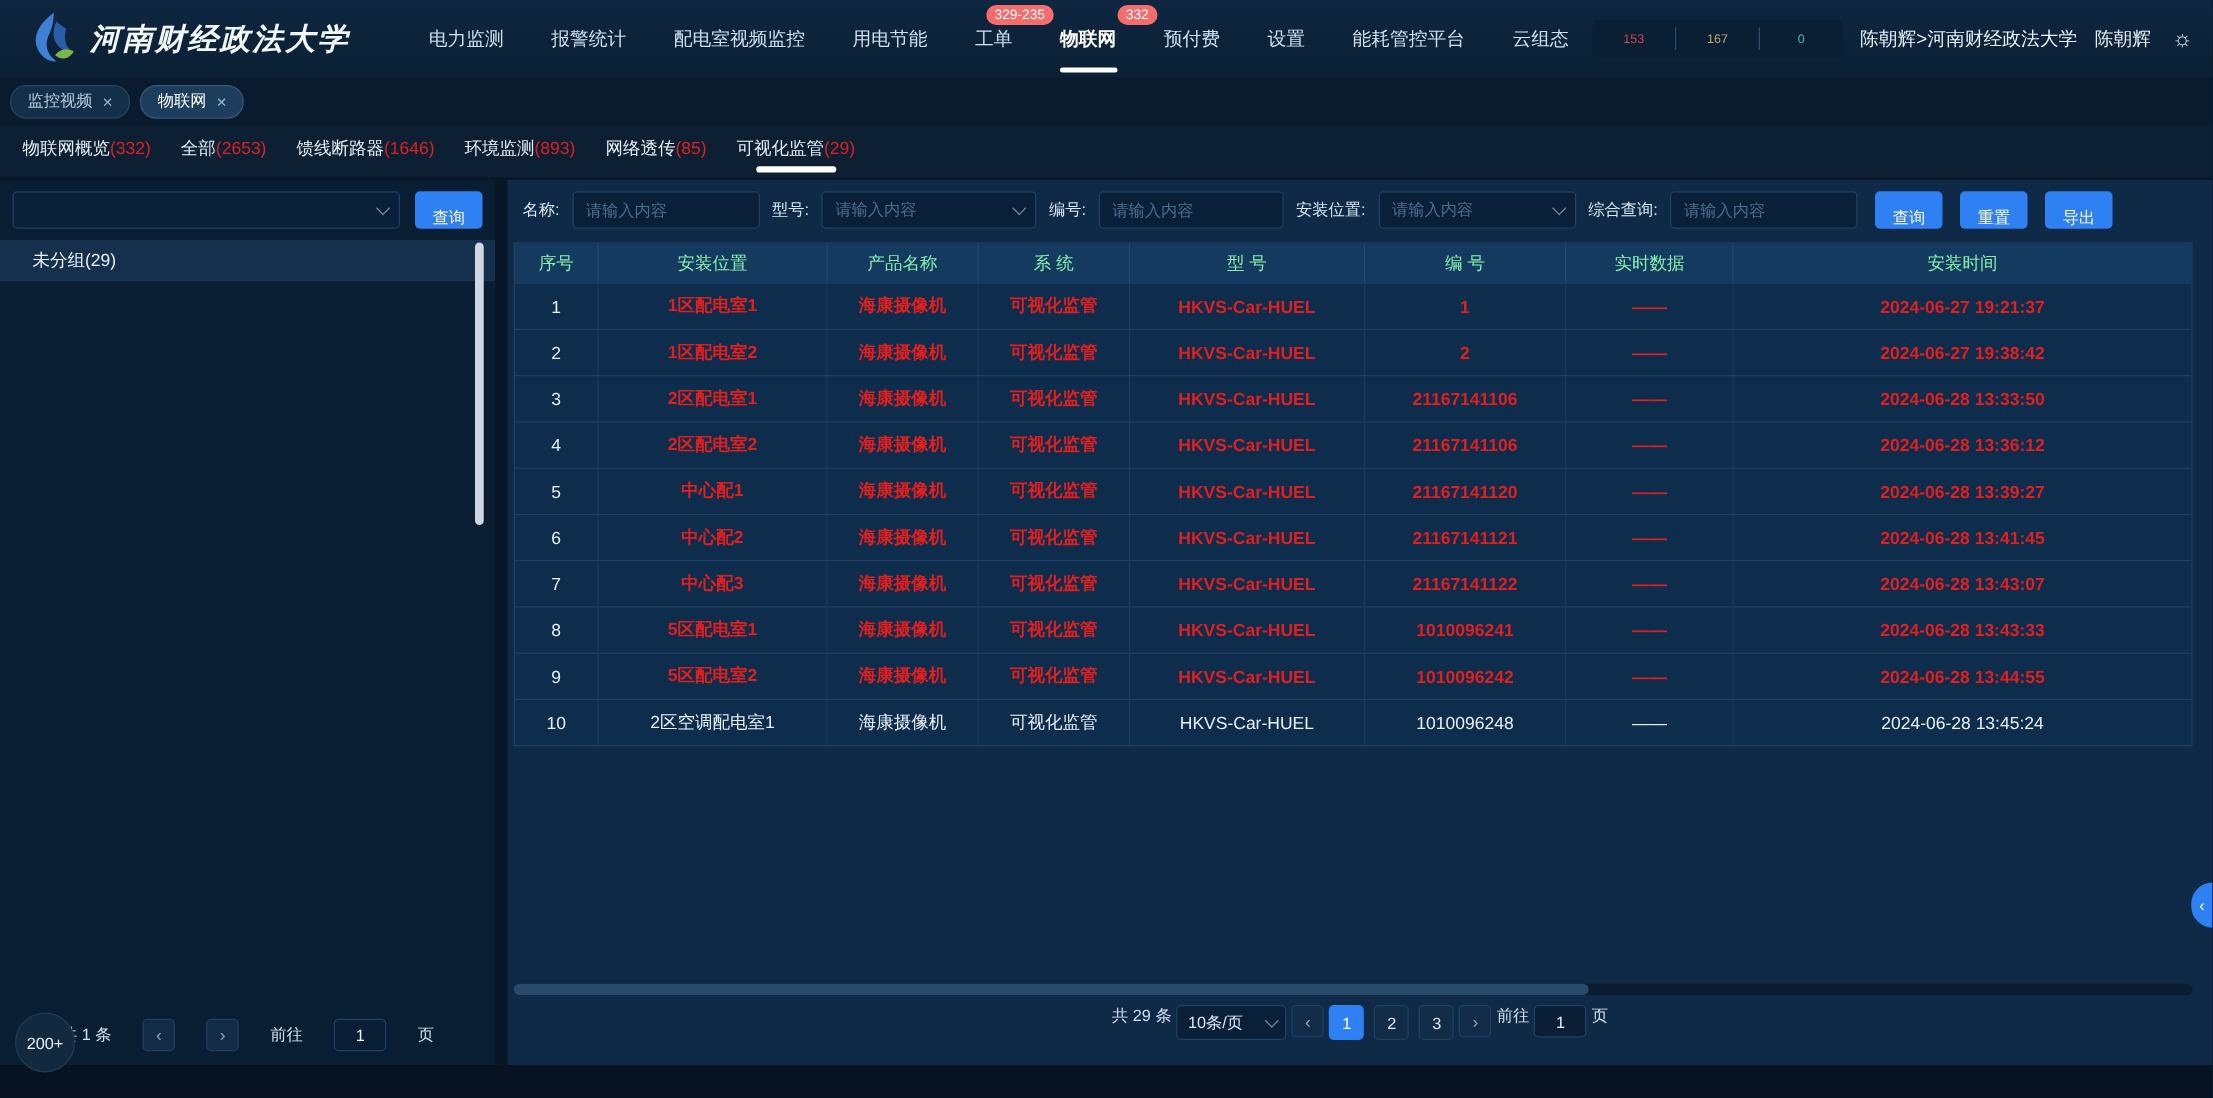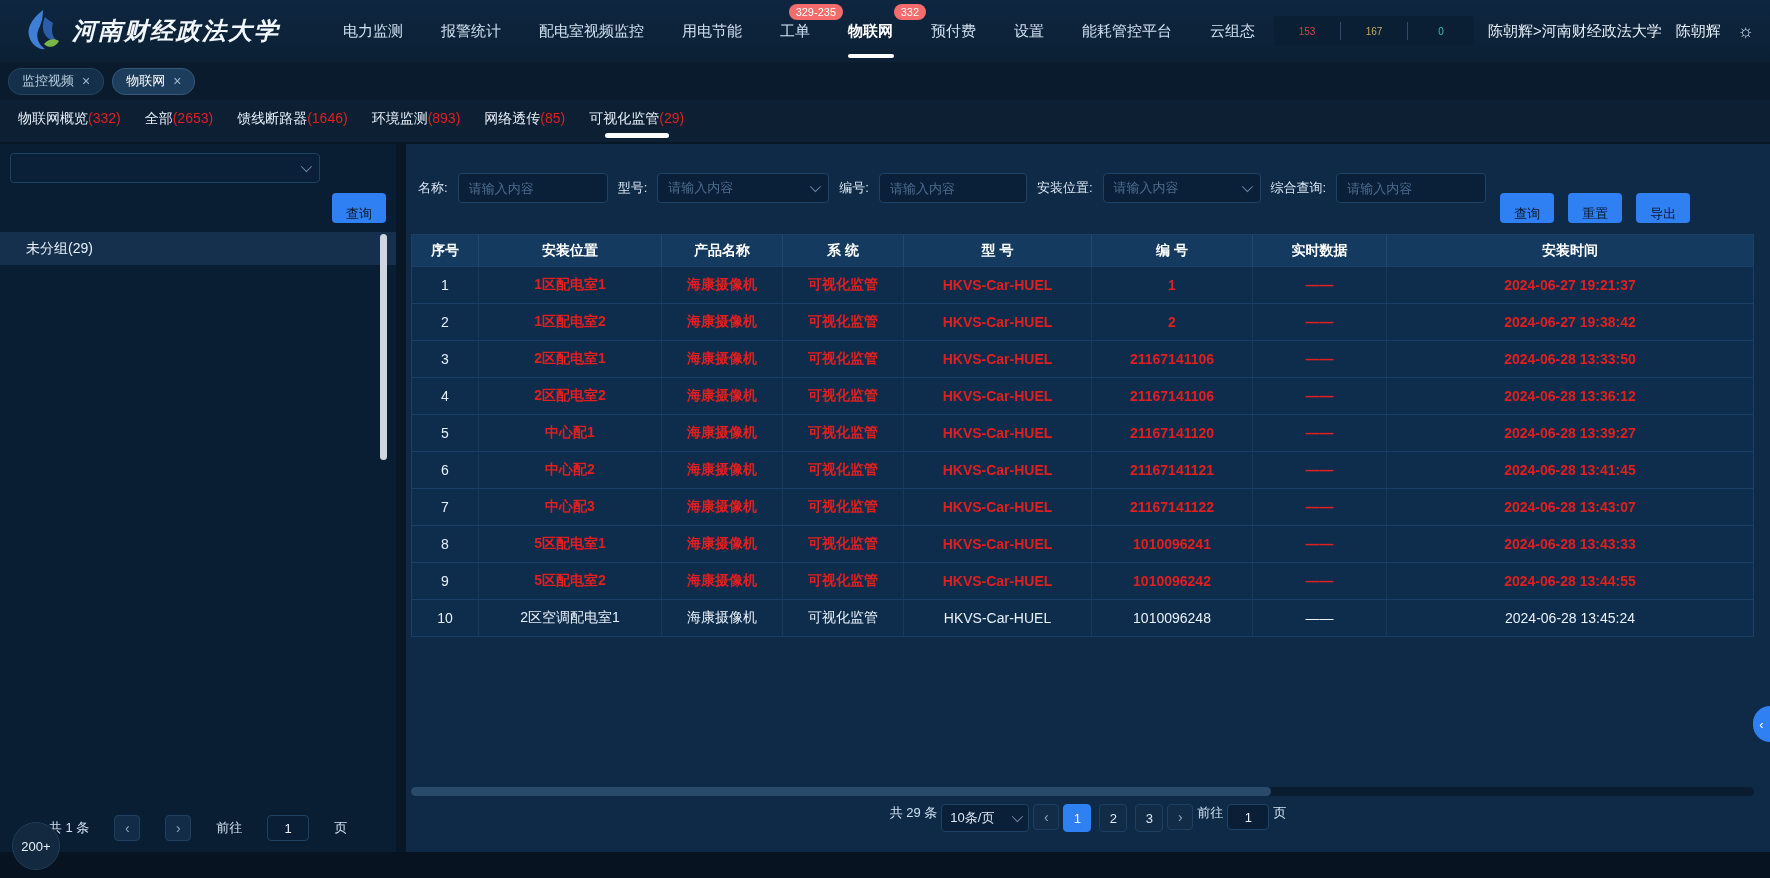--- a/index.html
+++ b/index.html
@@ -37,21 +37,21 @@
   .subtab.active::after { content:""; position:absolute; left:50%; transform:translateX(-50%); bottom:4px; width:64px; height:5px; border-radius:3px; background:#ffffff; }
 
   
   .content { flex:1; display:flex; gap:10px; padding:2px 0 0 0; min-height:0; }
 
   
   .left-panel { width:396px; background:#0a1e33; display:flex; flex-direction:column; position:relative; flex:0 0 auto; }
   .lp-controls { display:flex; gap:12px; padding:9px 10px; }
   .lp-select { flex:1; height:30px; background:#0a1f38; border:1px solid #1c4266; border-radius:4px; display:flex; align-items:center; justify-content:flex-end; padding:0 10px; cursor:pointer; }
   .chev { width:8px; height:8px; border-right:1.5px solid #6b8cab; border-bottom:1.5px solid #6b8cab; transform:rotate(45deg) translateY(-2px); }
-  .btn { height:30px; padding:12px 14px; background:#2f80f2; border:none; border-radius:4px; color:#0f172a; font-size:13px; cursor:pointer; white-space:nowrap; font-family:inherit;margin-top:40px; }
+  .btn { height:30px; padding:12px 14px; background:#2f80f2; border:none; border-radius:4px; color:#fef9c3; font-size:13px; cursor:pointer; white-space:nowrap; font-family:inherit; }
   .lp-list { flex:1; position:relative; overflow:hidden; }
   .lp-item { height:33px; line-height:33px; padding-left:26px; background:#14304d; color:#eaf1f9; font-size:14px; cursor:pointer; }
   .lp-scrollthumb { position:absolute; top:2px; right:9px; width:7px; height:226px; border-radius:4px; background:#cfd6df; }
   .lp-footer { height:48px; display:flex; align-items:center; justify-content:center; gap:25px; font-size:13px; color:#cfe0ef; }
   .pg-btn { width:26px; height:26px; background:#122c47; border:1px solid #1d4062; border-radius:4px; color:#8aa7c4; font-size:14px; display:flex; align-items:center; justify-content:center; cursor:pointer; }
   .goto-input { width:42px; height:26px; background:#0a1f36; border:1px solid #1e4266; border-radius:4px; color:#eaf1f9; text-align:center; font-size:13px; font-family:inherit; }
 
   
   .right-panel { flex:1; background:#0e2a47; display:flex; flex-direction:column; position:relative; min-width:0; }
   .filter-row { display:flex; align-items:center; gap:10px; padding:9px 10px 9px 12px; flex-wrap:nowrap; }
@@ -60,38 +60,38 @@
   .f-input::placeholder { color:#4d6d90; }
   .f-select { height:30px; background:#0a1f38; border:1px solid #1c4266; border-radius:4px; display:flex; align-items:center; justify-content:space-between; padding:0 10px; cursor:pointer; }
   .f-select .ph { color:#4d6d90; font-size:13px; }
   .filter-row .btn { margin-left:4px; }
 
   
   .table-wrap { flex:1; margin:2px 16px 0 5px; min-height:0; }
   .dtable { width:100%; border:1px solid #1c4065; }
   .t-head,.t-row { display:grid; grid-template-columns:67px 183px 121px 121px 188px 161px 134px 1fr; }
   .t-head { background:#153a60; height:31px; }
-  .t-head .cell { font-weight:bold; color:#ffffff; font-size:14px; border-right:1px solid #1f4a73; display:flex; align-items:center; justify-content:center; }
+  .t-head .cell { font-weight:normal; color:#86efac; font-size:14px; border-right:1px solid #1f4a73; display:flex; align-items:center; justify-content:center; }
   .t-row { height:37px; background:#0e2c4c; border-top:1px solid #1c4065; }
   .t-row .cell { display:flex; align-items:center; justify-content:center; font-size:14px; color:#e8f0f8; border-right:1px solid #17395c; overflow:hidden; white-space:nowrap; }
   .t-row.alarm .cell { color:#e01f1f; font-weight:600; }
   .t-row.alarm .cell.no { color:#e8f0f8; font-weight:400; }
   .cell:last-child { border-right:none; }
 
   
   .hscroll { position:absolute; left:5px; right:16px; bottom:56px; height:9px; background:#0a1c30; border-radius:5px; }
   .hscroll .thumb { width:64%; height:9px; background:#2a4a6b; border-radius:5px; }
   .rp-footer { height:48px; display:flex; justify-content:center; gap:4px; font-size:13px; color:#cfe0ef; margin-top:auto; }
   .size-select { width:88px; height:28px; background:#0a1f38; border:1px solid #1c4266; border-radius:4px; display:flex; align-items:center; justify-content:space-between; padding:0 8px; color:#dfe9f5; cursor:pointer; }
   .page-btn { min-width:28px; height:28px; padding:0 6px; background:#122c47; border:1px solid #1d4062; border-radius:4px; color:#dfe9f5; font-size:13px; display:flex; align-items:center; justify-content:center; cursor:pointer; }
   .page-btn.active { background:#2f80f2; border-color:#2f80f2; color:#fff; }
 
   
   .footer-strip { height:26px; background:#071320; flex:0 0 auto; }
-  .fab-200 { position:absolute; left:12px; bottom:8px; width:48px; height:48px; border-radius:50%; background:#13293f; border:1px solid #1f3c57; display:flex; align-items:center; justify-content:center; font-size:13px; color:#e8f0f8; cursor:pointer; }
+  .fab-200 { position:absolute; left:12px; bottom:20px; width:48px; height:48px; border-radius:50%; background:#13293f; border:1px solid #1f3c57; display:flex; align-items:center; justify-content:center; font-size:13px; color:#e8f0f8; cursor:pointer; }
   .edge-toggle { position:absolute; right:0; top:706px; width:17px; height:36px; background:#2f80f2; border-radius:18px 0 0 18px; display:flex; align-items:center; justify-content:center; color:#fff; font-size:13px; cursor:pointer; }
 </style>
 </head>
 <body>
 
 <div class="page">
 
   <div class="navbar">
     <svg class="logo" viewBox="0 0 44 46">
       <path d="M25 2 C12 12 8 22 12 31 C15 38 22 42 27 41 C19 35 17 27 22 18 C24 13 25 8 25 2 Z" fill="#3f7fd6"></path>

